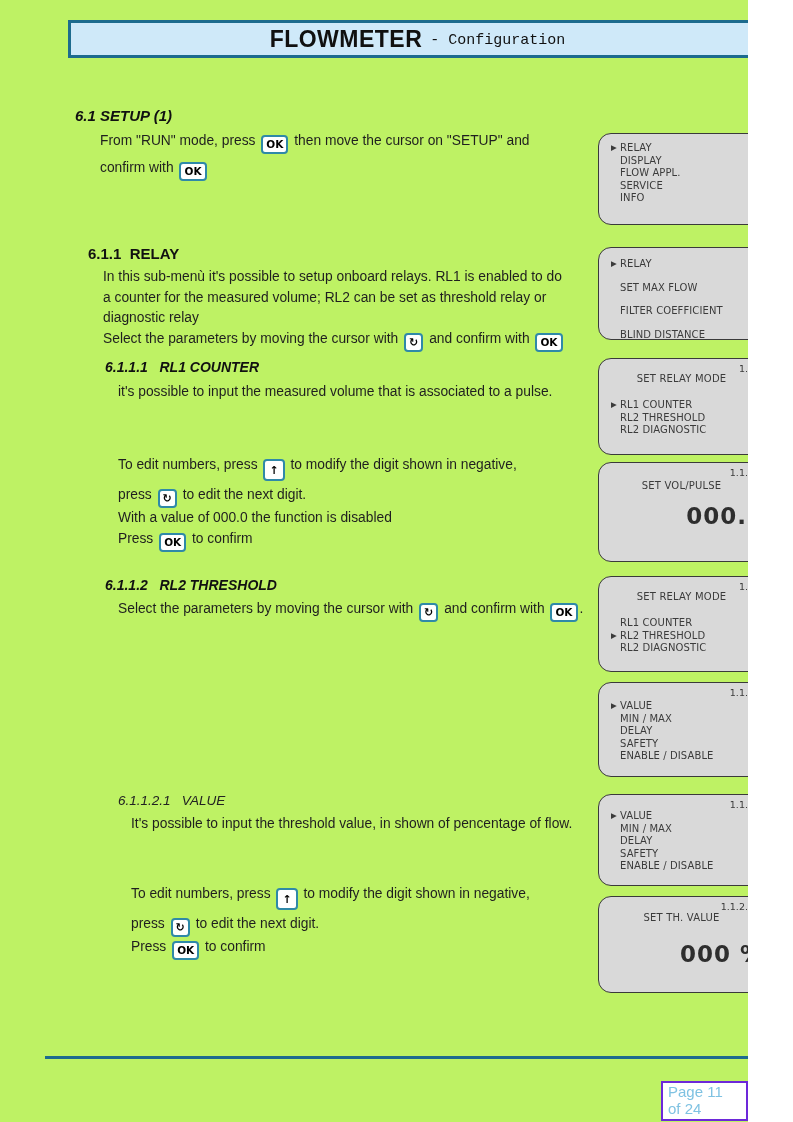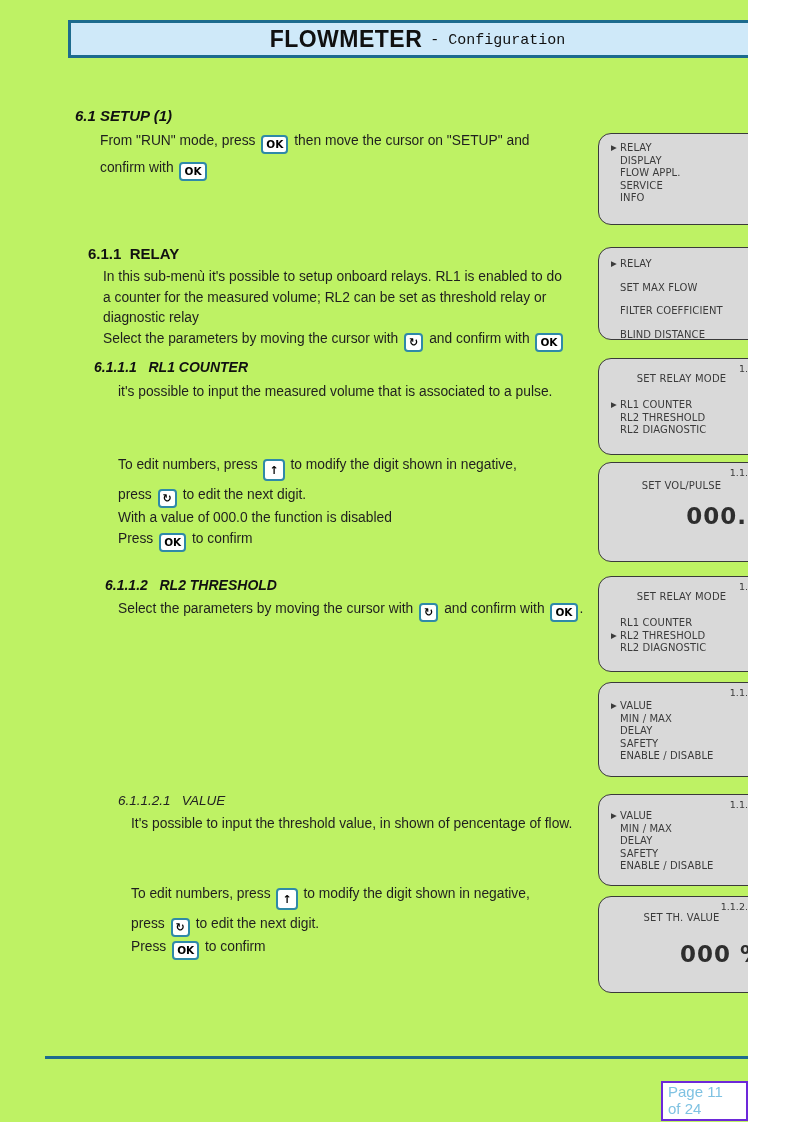--- a/index.html
+++ b/index.html
@@ -108,21 +108,21 @@
   <div class="lcd" style="top:247px; height:93px;">
     <div class="lcd-ref">1</div>
     <div class="lcd-items sp" style="top:4px;">
       <div class="lcd-line"><span class="cur">▶</span><span>RELAY</span></div>
       <div class="lcd-line"><span class="cur"></span><span>SET MAX FLOW</span></div>
       <div class="lcd-line"><span class="cur"></span><span>FILTER COEFFICIENT</span></div>
       <div class="lcd-line"><span class="cur"></span><span>BLIND DISTANCE</span></div>
     </div>
   </div>
 
-  <div class="h3" style="left:94px; top:359px;">6.1.1.1   RL1 COUNTER</div>
+  <div class="h3" style="left:105px; top:359px;">6.1.1.1   RL1 COUNTER</div>
   <div class="para" style="left:118px; top:382px; width:500px;">
     <div class="line">it's possible to input the measured volume that is associated to a pulse.</div>
   </div>
 
   <div class="lcd" style="top:358px; height:97px;">
     <div class="lcd-ref">1.1</div>
     <div class="lcd-title" style="top:14px;">SET RELAY MODE</div>
     <div class="lcd-items" style="top:40px;">
       <div class="lcd-line"><span class="cur">▶</span><span>RL1 COUNTER</span></div>
       <div class="lcd-line"><span class="cur"></span><span>RL2 THRESHOLD</span></div>

